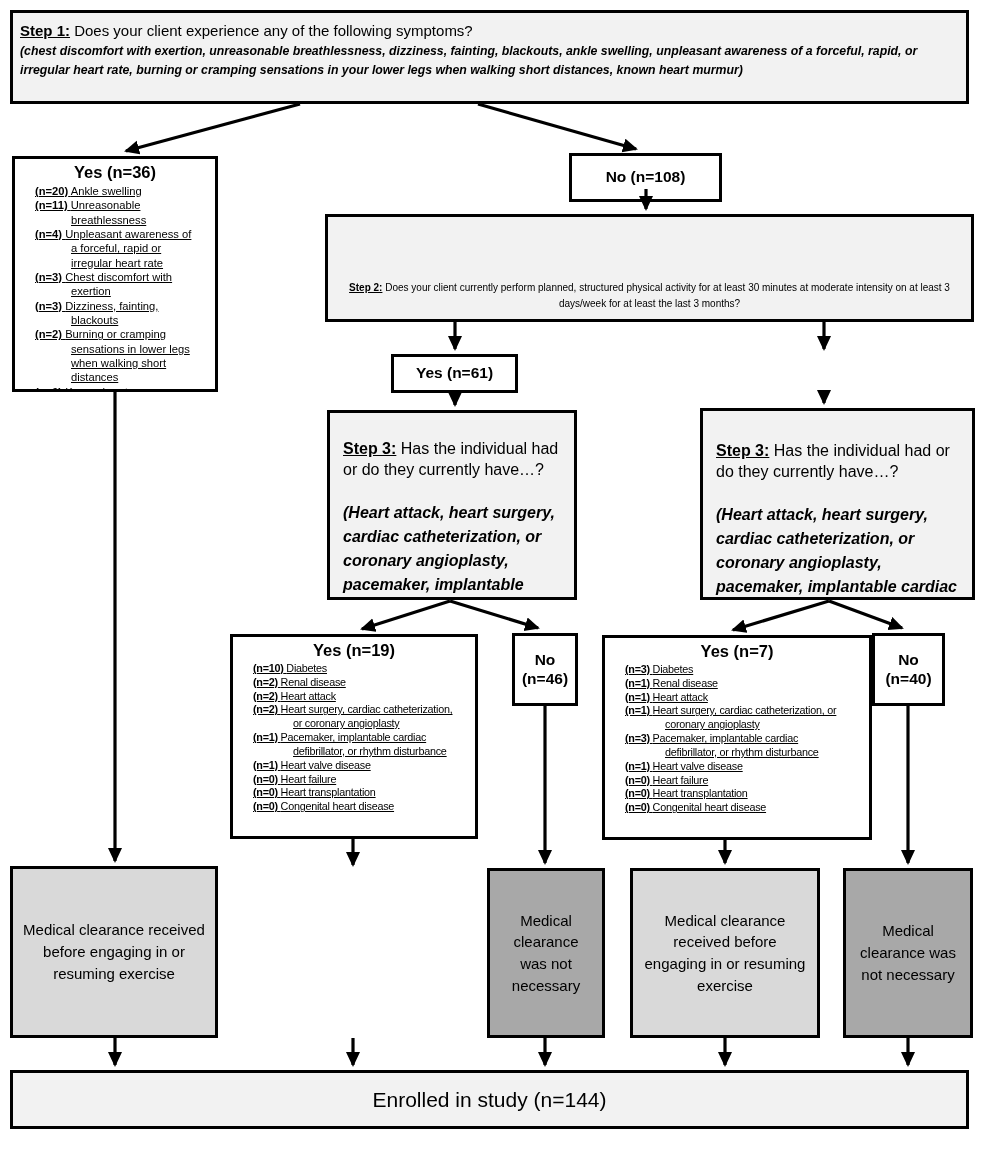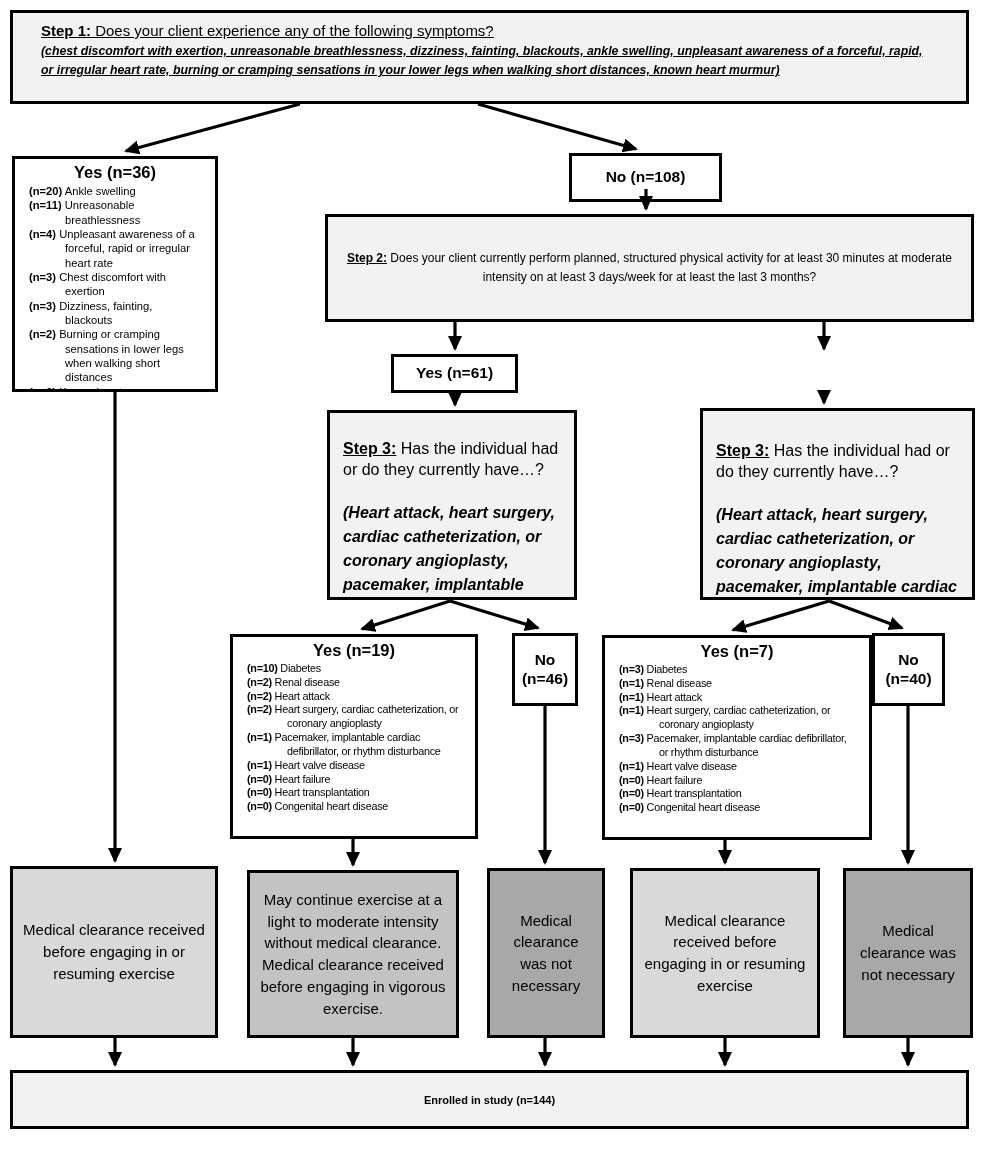--- a/index.html
+++ b/index.html
@@ -2,52 +2,52 @@
 <html><head>
 <meta charset="utf-8">
 <style>
   html,body{margin:0;padding:0;background:#ffffff;}
   #canvas{position:relative;width:986px;height:1149px;background:#ffffff;
           font-family:"Liberation Sans",sans-serif;color:#000;overflow:hidden;}
   .box{position:absolute;box-sizing:border-box;border:3px solid #000;background:#ffffff;overflow:hidden;}
   .shaded{background:#f2f2f2;}
   .step-label{font-weight:bold;text-decoration:underline;}
   
-  .step1{padding:9px 28px;text-decoration:underline;}
+  .step1{padding:9px 7px;}
   .step1 .q{font-size:15px;}
   .step1 .detail{font-size:12.3px;font-style:italic;font-weight:600;line-height:1.55;margin-top:3px;}
   
   .label-box{display:flex;align-items:center;justify-content:center;
              font-weight:bold;font-size:15.5px;text-align:center;line-height:1.2;}
   
-  .step2{display:flex;align-items:center;justify-content:center;text-align:center;
-         font-size:12px;line-height:1.55;padding:0 10px;}
+  .step2{display:flex;align-items:flex-end;justify-content:center;text-align:center;
+         font-size:10px;line-height:1.55;padding:8px 10px;}
   
   .step3{padding:13px;}
   .step3 .q{font-size:16px;line-height:1.3;}
   .step3 .detail{font-size:16px;font-style:italic;font-weight:600;line-height:1.5;margin-top:20px;}
   .pad-top-l{padding-top:26px;}
   .pad-top-r{padding-top:30px;}
   
-  .list-box{padding:2px 14px;}
+  .list-box{padding:2px 20px;}
   .list-title{font-weight:bold;font-size:16.5px;text-align:center;margin:2px 0 2px;}
-  .sym-list{font-size:11.2px;line-height:1.28;}
+  .sym-list{font-size:11.2px;line-height:1.28;text-decoration:underline;}
   .li{padding-left:36px;text-indent:-36px;}
   .cond-list{font-size:10.8px;line-height:1.28;letter-spacing:-0.25px;}
   .cond-list .li{padding-left:40px;text-indent:-40px;}
   .n{font-weight:bold;}
   
   .outcome{display:flex;align-items:center;justify-content:center;text-align:center;
            font-size:15px;line-height:1.45;padding:0 10px;}
   .g-light{background:#d9d9d9;}
   .g-med{background:#c3c3c3;}
   .g-dark{background:#a8a8a8;}
   
   .enrolled{display:flex;align-items:center;justify-content:center;
-            font-weight:bold;font-size:11px;}
+            font-weight:normal;font-size:21px;}
   #arrows{position:absolute;left:0;top:0;width:986px;height:1149px;pointer-events:none;}
 </style>
 </head>
 <body>
 
 <div id="canvas">
 
   <div class="box shaded step1" style="left:10px;top:10px;width:959px;height:94px;">
     <div class="q"><span class="step-label">Step 1:</span><span> Does your client experience any of the following symptoms?</span></div>
     <div class="detail">(chest discomfort with exertion, unreasonable breathlessness, dizziness, fainting, blackouts, ankle swelling, unpleasant awareness of a forceful, rapid, or irregular heart rate, burning or cramping sensations in your lower legs when walking short distances, known heart murmur)</div>
@@ -146,23 +146,20 @@
         <div class="li"><span class="n">(n=0)</span> <span>Congenital heart disease</span></div>
       </div>
   </div>
 
   <div class="box label-box" style="left:872px;top:633px;width:73px;height:73px;">
     <span><span>No</span><br><span>(n=40)</span></span>
   </div>
 
   <div class="box outcome g-light" style="left:10px;top:866px;width:208px;height:172px;">
     <span>Medical clearance received before engaging in or resuming exercise</span>
-  </div>
-  <div class="box outcome g-med" style="left:247px;top:870px;width:212px;height:168px;">
-    <span>May continue exercise at a light to moderate intensity without medical clearance. Medical clearance received before engaging in vigorous exercise.</span>
   </div>
   <div class="box outcome g-dark" style="left:487px;top:868px;width:118px;height:170px;">
     <span>Medical clearance was not necessary</span>
   </div>
   <div class="box outcome g-light" style="left:630px;top:868px;width:190px;height:170px;">
     <span>Medical clearance received before engaging in or resuming exercise</span>
   </div>
   <div class="box outcome g-dark" style="left:843px;top:868px;width:130px;height:170px;">
     <span>Medical clearance was not necessary</span>
   </div>

